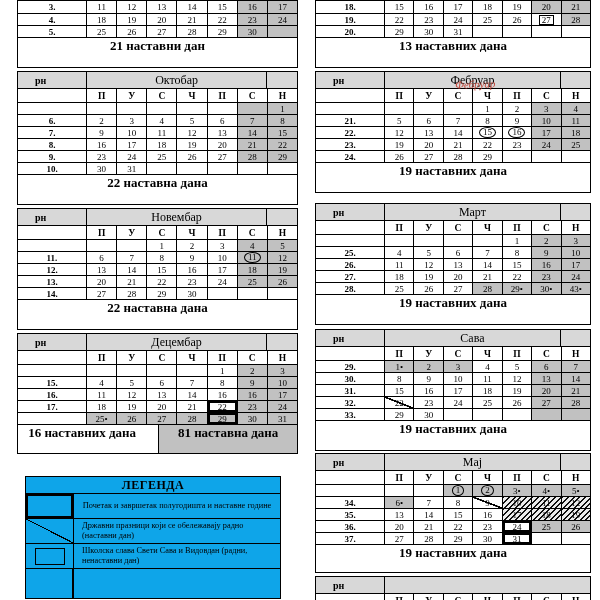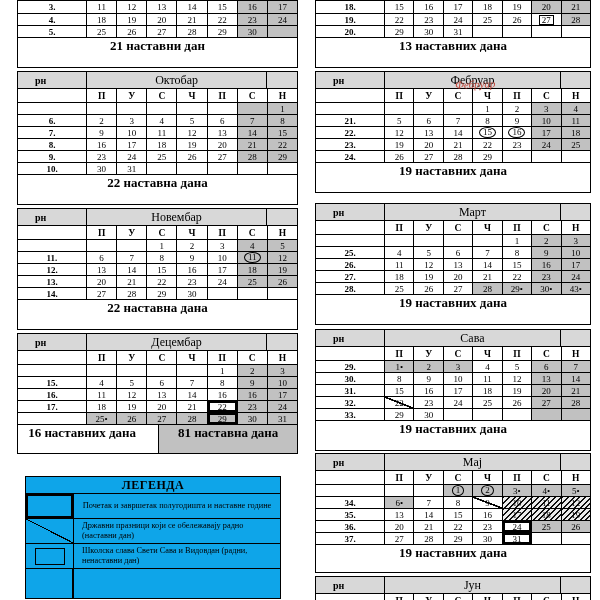--- a/index.html
+++ b/index.html
@@ -1373,23 +1373,20 @@
           <div class="sum-cell" data-name="teaching-days-cell" style="flex: 1 1 0%;">
             <span data-name="teaching-days-label">19 наставних дана</span>
           </div>
         </div>
       </div>
       <div class="cal-block" data-name="calendar-june-partial">
         <div class="row hdr" data-name="month-header-row">
           <div class="rn-cell hdr-left" data-name="rn-corner-label">
             <span data-name="rn-label">рн</span>
           </div>
-          <div class="month-cell" data-name="month-title-cell">
-            <span class="month-name" data-name="month-title">Јун</span>
-          </div>
           <div class="corner-cell" data-name="header-corner-cell"></div>
         </div>
         <div class="row dayhdr" data-name="day-of-week-header-row">
           <div class="rn-cell" data-name="rn-empty-cell"></div>
           <div class="cell dh" data-name="day-of-week-header">
             <span data-name="day-of-week-label">П</span>
           </div>
           <div class="cell dh" data-name="day-of-week-header">
             <span data-name="day-of-week-label">У</span>
           </div>

